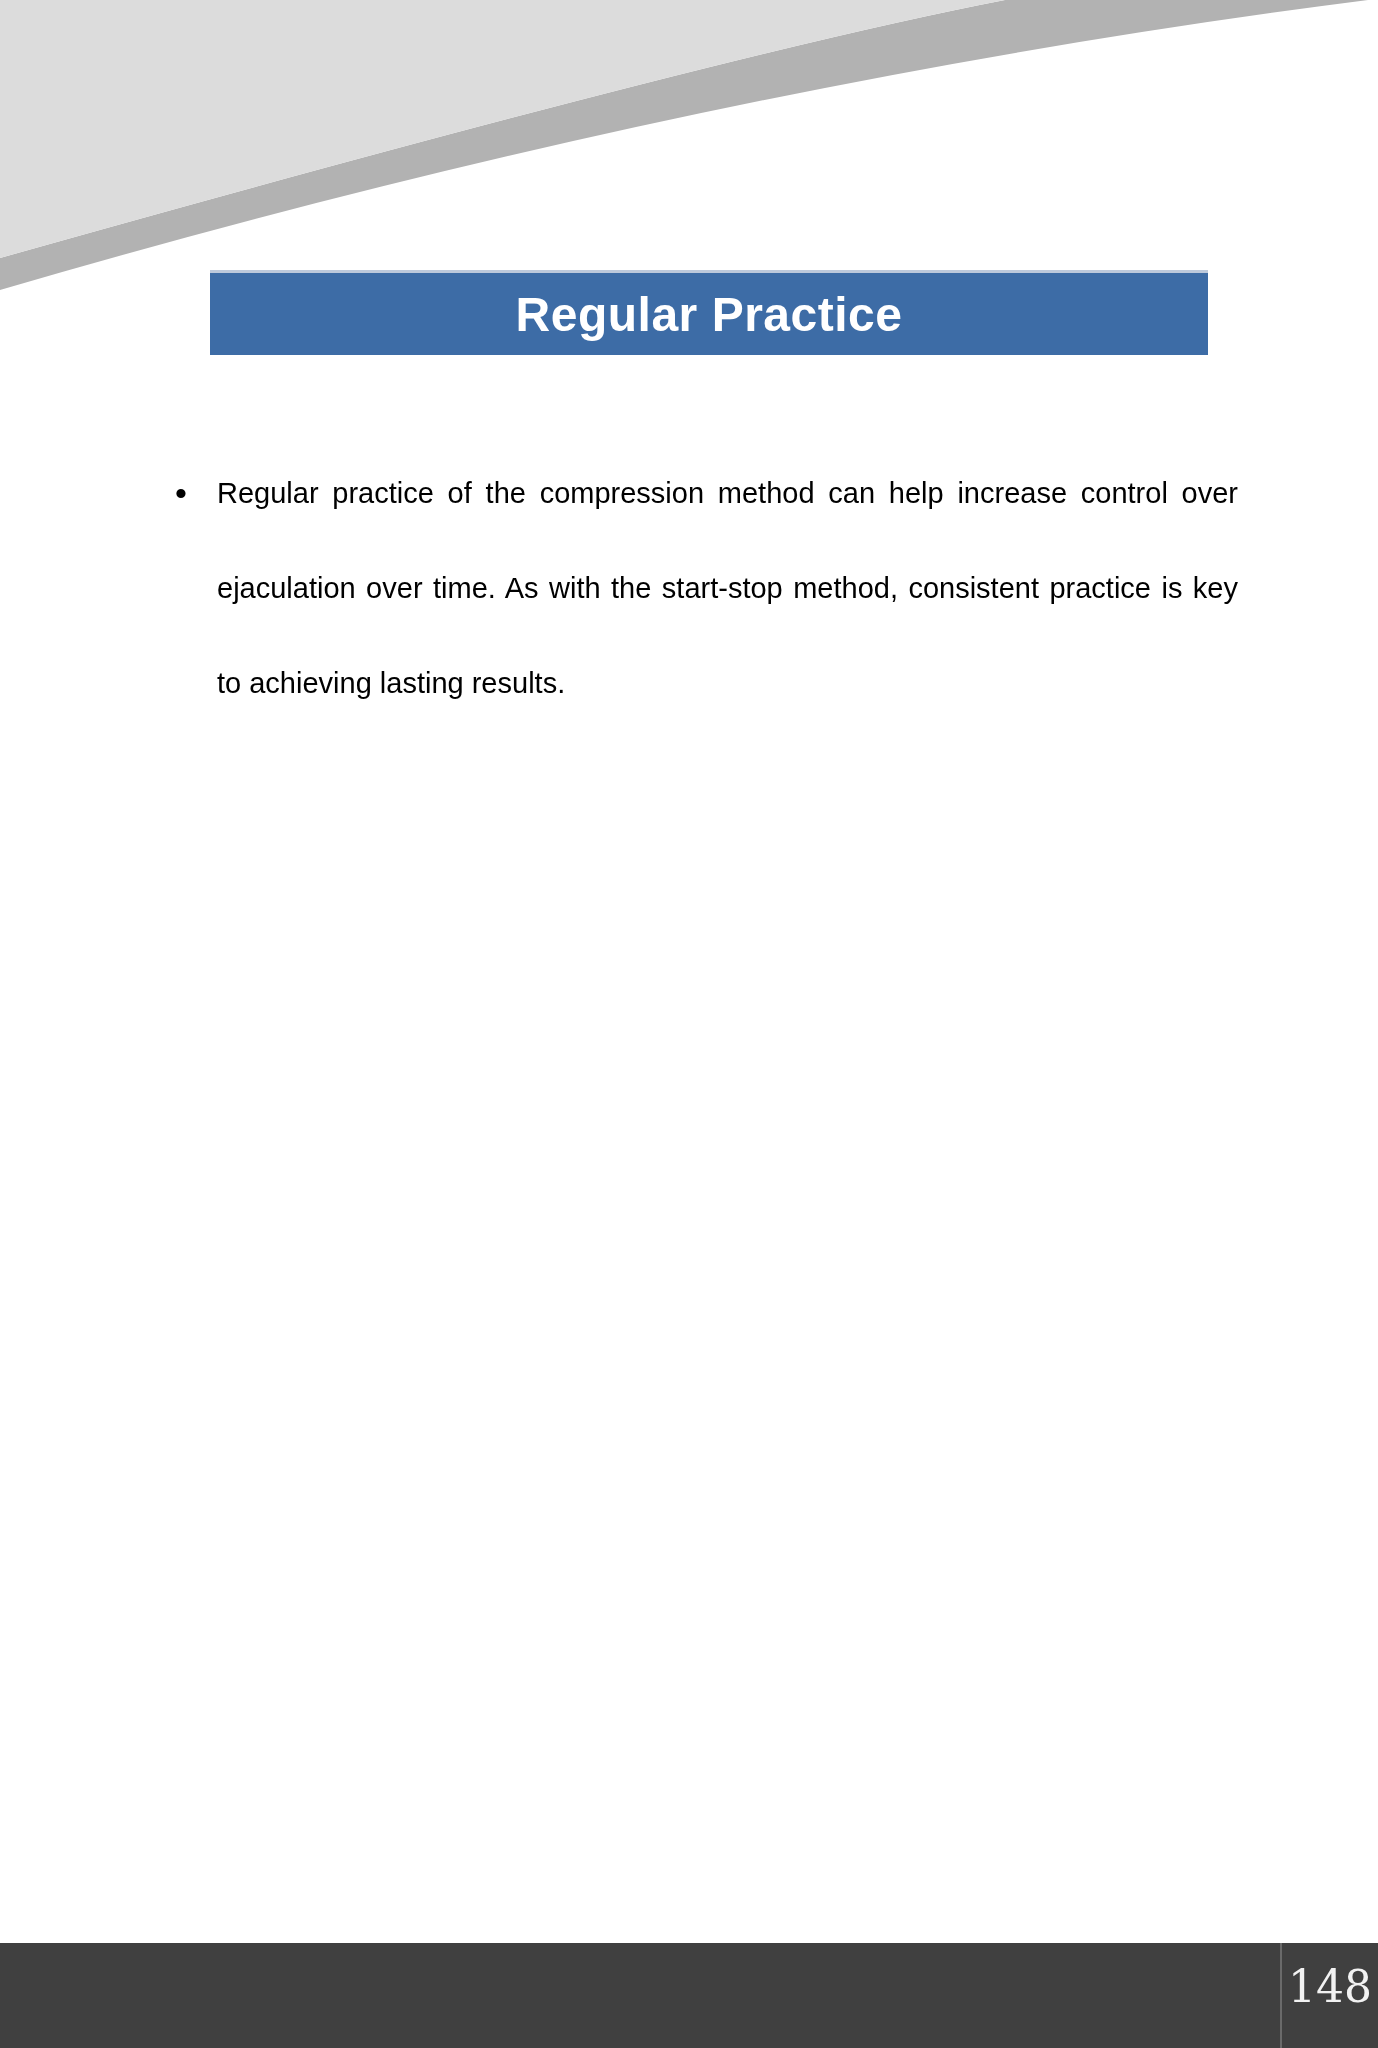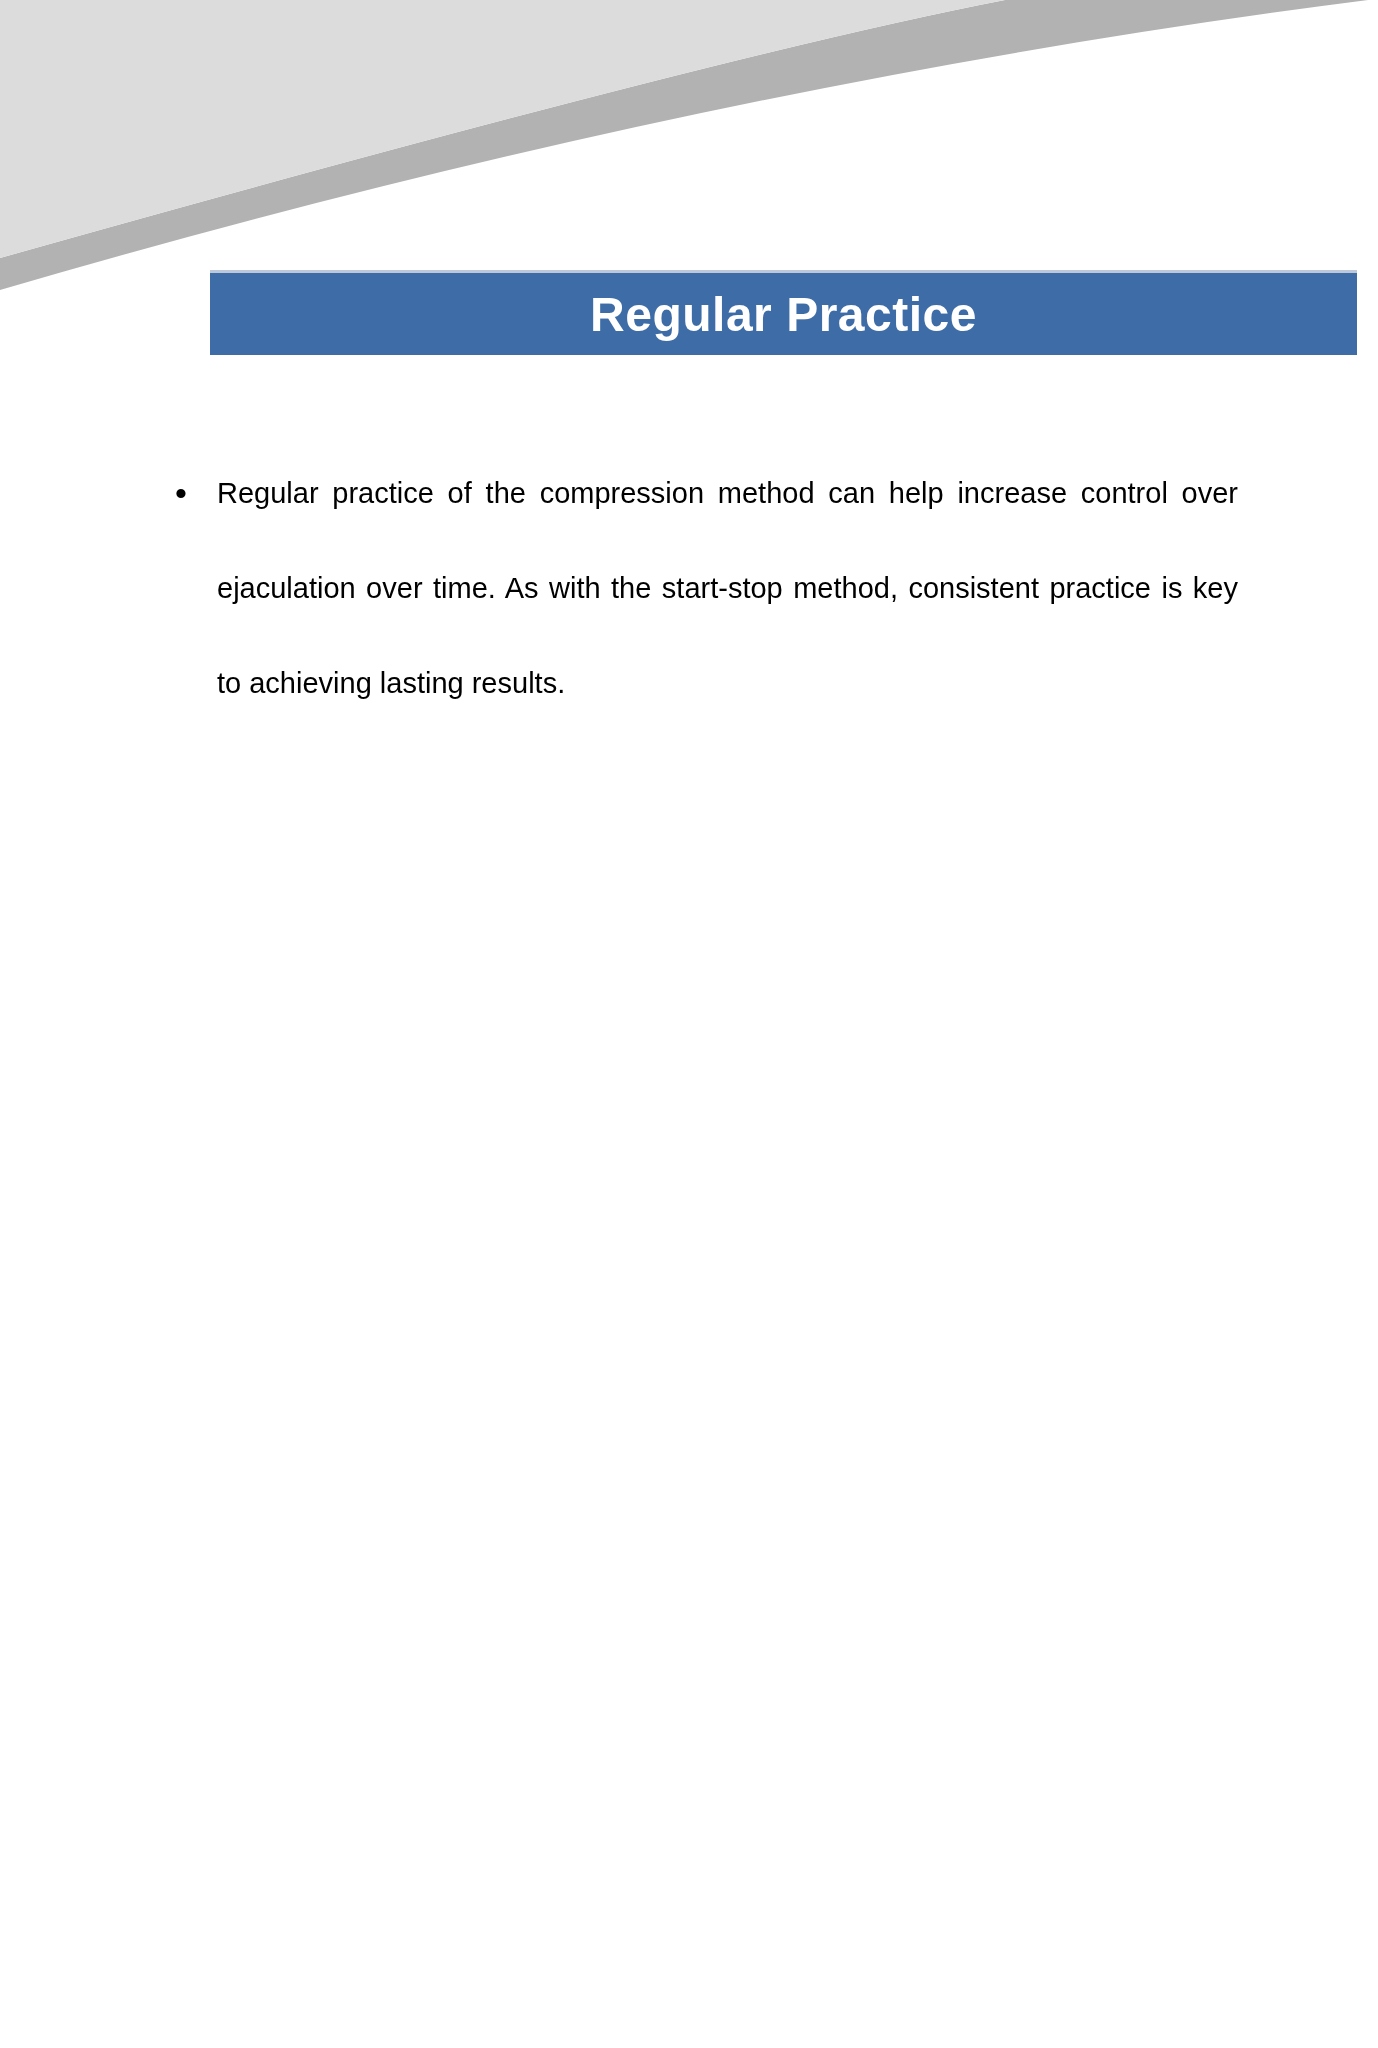--- a/index.html
+++ b/index.html
@@ -28,21 +28,21 @@
     position:absolute;
     top:0;left:0;
     width:1378px;
     height:400px;
     display:block;
   }
   .title-bar{
     position:absolute;
     left:210px;
     top:270px;
-    width:1147px;
+    width:998px;
     height:85px;
     background:var(--title-bar-bg);
     border-top:3px solid var(--title-bar-highlight);
     display:flex;
     align-items:center;
     justify-content:center;
   }
   .title-bar .title-text{
     color:var(--title-text);
     font-size:48px;
@@ -111,14 +111,18 @@
 
   <div class="title-bar">
     <span class="title-text">Regular Practice</span>
   </div>
 
   <div class="bullet-item">
     <span class="bullet-glyph">•</span>
     <p class="bullet-text">Regular practice of the compression method can help increase control over ejaculation over time. As with the start-stop method, consistent practice is key to achieving lasting results.</p>
   </div>
 
+  <div class="footer">
+    <div class="footer-separator"></div>
+    <span class="page-number">148</span>
+  </div>
 
 </div>
 
 </body></html>

